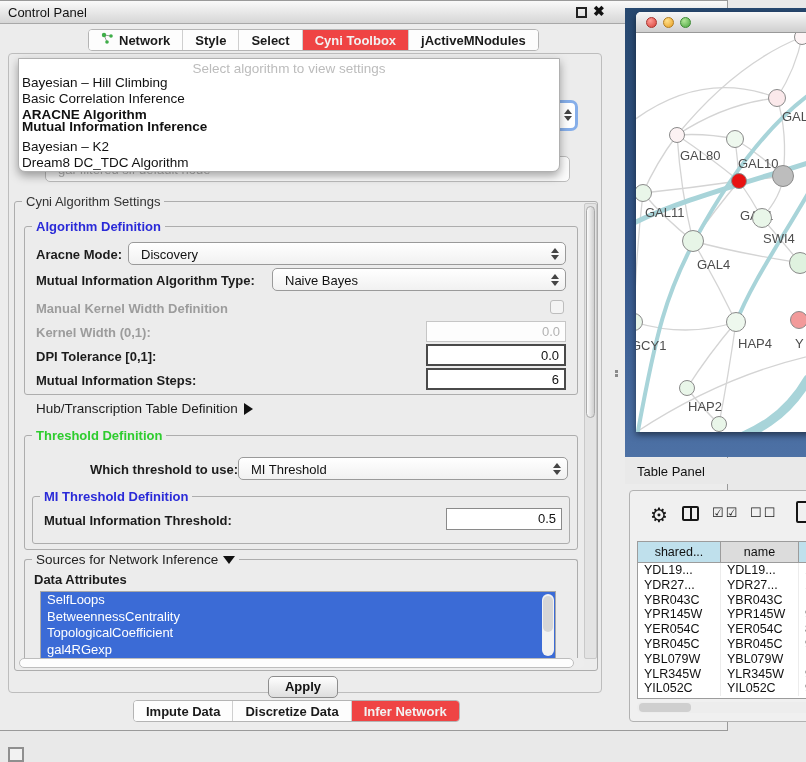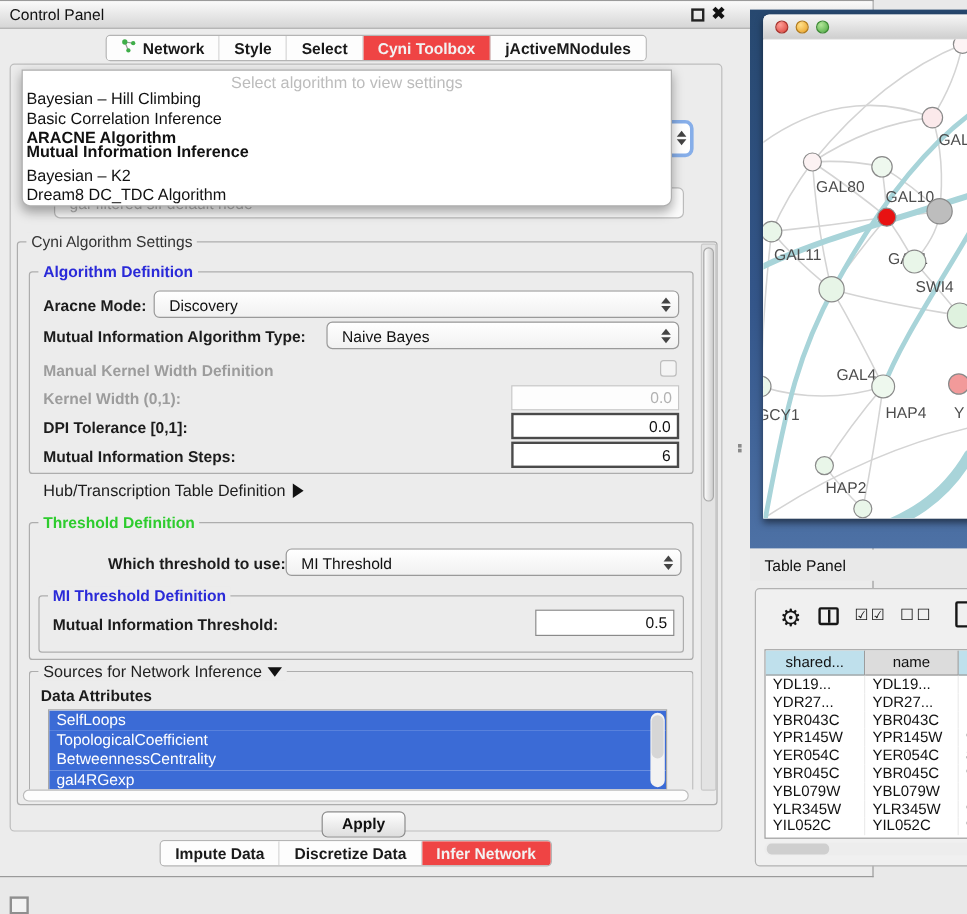--- a/index.html
+++ b/index.html
@@ -255,22 +255,22 @@
   <div class="tfield" style="left:446px; top:507px; width:116px; height:22px; border-width:1px; border-color:#8a8a8a;">0.5</div>
 
   <div class="groupbox" style="left:24px; top:558px; width:554px; height:104px; border-bottom:none;"></div>
   <span class="group-title t-src" style="left:32px; top:551px; font-size:13.5px;">
     <span>Sources for Network Inference</span><span class="arrow-down"></span>
   </span>
   <span class="lbl" style="left:34px; top:571px;">Data Attributes</span>
   <div id="src-list" class="abs">
     <div id="src-items">
         <div class="src-item">SelfLoops</div>
+        <div class="src-item">BetweennessCentrality</div>
         <div class="src-item">TopologicalCoefficient</div>
-        <div class="src-item">BetweennessCentrality</div>
         <div class="src-item">gal4RGexp</div>
       </div>
     <div id="src-vscroll">
         <span class="thumb"></span>
       </div>
   </div>
   <div id="settings-hscroll" class="abs">
       <span class="thumb"></span>
     </div>
 
@@ -343,21 +343,21 @@
         <div class="node" style="left: 90px; top: 97px; height: 18px; width: 18px; background: rgb(238, 248, 238);"></div>
         <div class="node-label" style="left: 102px; top: 123px;">GAL10</div>
         <div class="node" style="left: 136px; top: 132px; height: 22px; width: 22px; background: rgb(189, 189, 189);"></div>
         <div class="node" style="left: 95px; top: 140px; height: 16px; width: 16px; background: rgb(232, 18, 18);"></div>
         <div class="node-label" style="left: 104px; top: 158px; margin-top: 17px;">GAL1</div>
         <div class="node" style="left: -2px; top: 151px; height: 18px; width: 18px; background: rgb(233, 246, 233);"></div>
         <div class="node-label" style="left: 9px; top: 172px;">GAL11</div>
         <div class="node" style="left: 116px; top: 175px; height: 20px; width: 20px; background: rgb(233, 246, 233);"></div>
         <div class="node-label" style="left: 127px; top: 198px;">SWI4</div>
         <div class="node" style="left: 46px; top: 197px; height: 22px; width: 22px; background: rgb(231, 245, 231);"></div>
-        <div class="node-label" style="left: 61px; top: 224px; margin-top: 48px;">GAL4</div>
+        <div class="node-label" style="left: 61px; top: 224px;">GAL4</div>
         <div class="node" style="left: 153px; top: 219px; height: 22px; width: 22px; background: rgb(223, 242, 223);"></div>
         <div class="node" style="left: -11px; top: 280px; height: 18px; width: 18px; background: rgb(233, 246, 233);"></div>
         <div class="node-label" style="left: -5px; top: 305px;">GCY1</div>
         <div class="node" style="left: 90px; top: 279px; height: 20px; width: 20px; background: rgb(238, 248, 238);"></div>
         <div class="node-label" style="left: 102px; top: 303px;">HAP4</div>
         <div class="node" style="left: 154px; top: 278px; height: 18px; width: 18px; background: rgb(242, 154, 154);"></div>
         <div class="node-label" style="left: 159px; top: 303px;">Y</div>
         <div class="node" style="left: 43px; top: 347px; height: 16px; width: 16px; background: rgb(233, 246, 233);"></div>
         <div class="node-label" style="left: 52px; top: 366px;">HAP2</div>
         <div class="node" style="left: 75px; top: 383px; height: 16px; width: 16px; background: rgb(233, 246, 233);"></div>

